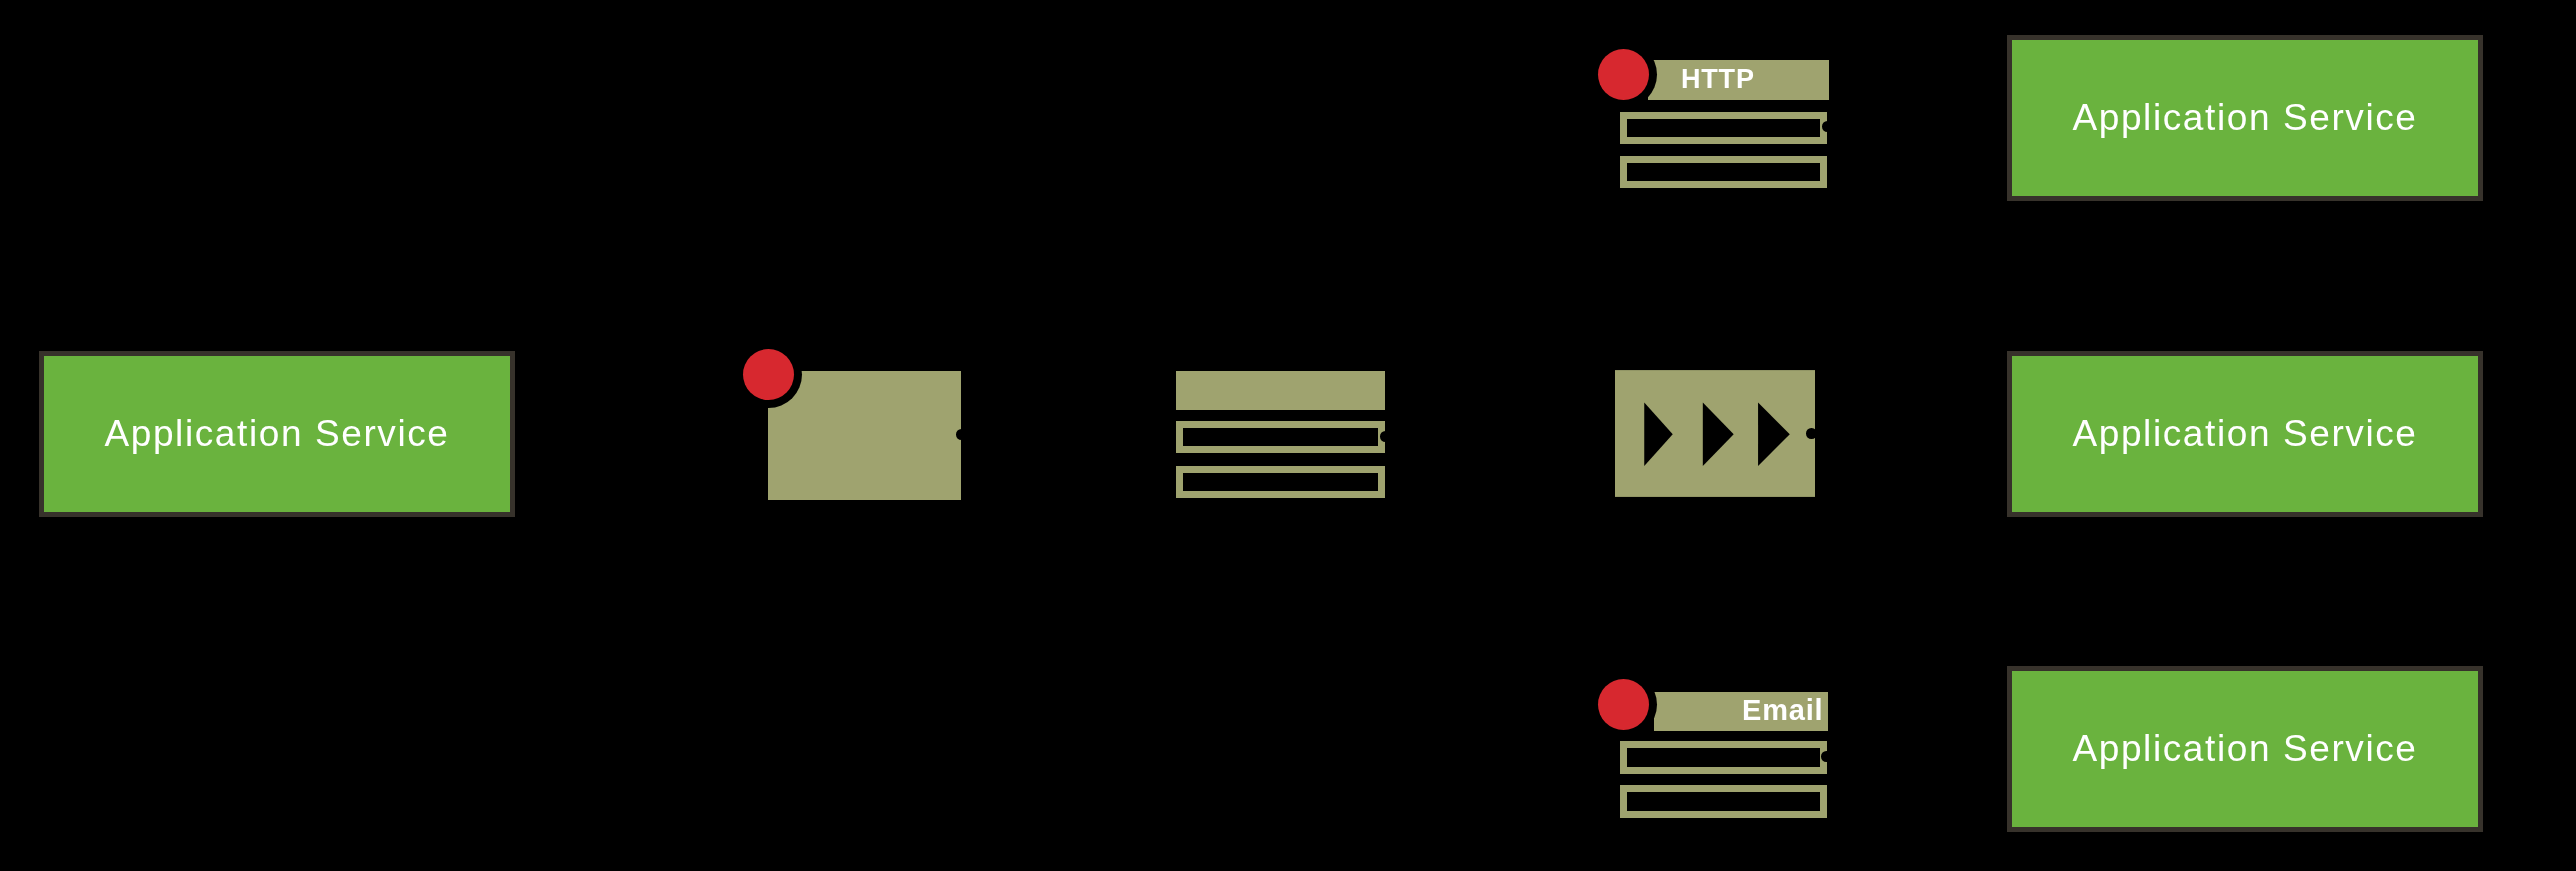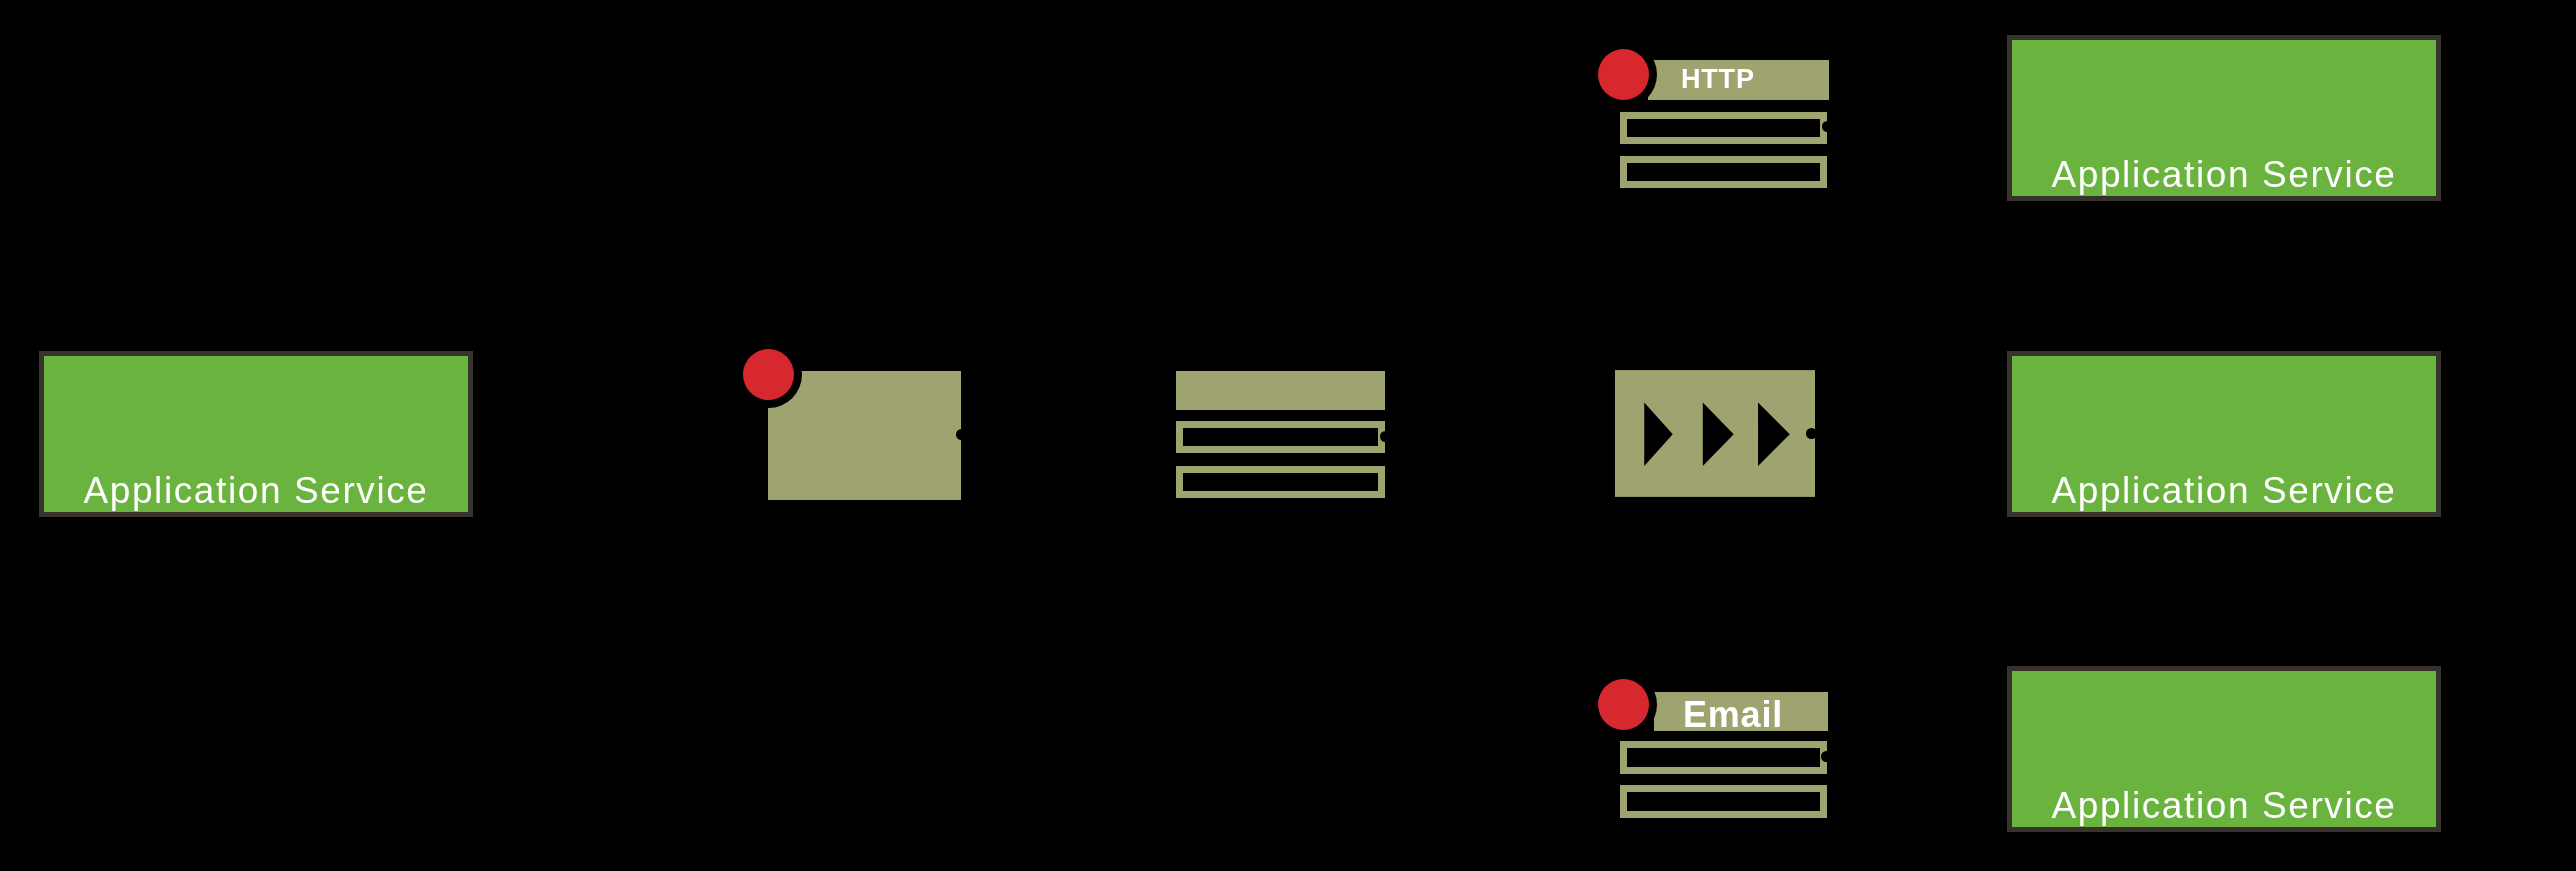--- a/index.html
+++ b/index.html
@@ -7,27 +7,27 @@
     position: relative;
     width: 2576px;
     height: 872px;
     background: #000000;
     font-family: "Liberation Sans", sans-serif;
     overflow: hidden;
   }
   
   .svc {
     position: absolute;
-    width: 434px;
+    width: 476px;
     height: 166px;
     background: #6ab33e;
     border: 5.7px solid #37322b;
     box-sizing: border-box;
     display: flex;
-    align-items: flex-end;
+    align-items: center;
     justify-content: center;
   }
   .svc-label {
     color: #ffffff;
     font-size: 37px;
     letter-spacing: 1.6px;
     white-space: nowrap;
   }
   
   .olive-solid {
@@ -111,21 +111,21 @@
       <polygon points="108,40 108,118 146,79" fill="#000000"></polygon>
       <polygon points="176,40 176,118 215,79" fill="#000000"></polygon>
     </svg>
     <div class="port" style="left:1806px; top:428px;"></div>
   </div>
 
   <div>
     <div class="olive-solid" style="left:1654px; top:692px; width:174px; height:39px;"></div>
     <div class="ring" style="left:1590px; top:671px;"></div>
     <div class="red-dot" style="left:1598px; top:679px;"></div>
-    <span class="bar-label" style="left:1683px; top:694px; font-size:36px;">Email</span>
+    <span class="bar-label" style="left:1742px; top:694px; font-size:29px;">Email</span>
     <div class="olive-hollow" style="left:1620px; top:741px; width:207px; height:33px;"></div>
     <div class="olive-hollow" style="left:1620px; top:785px; width:207px; height:33px;"></div>
     <div class="port" style="left:1821px; top:751px;"></div>
   </div>
 
   <div class="port" style="left:2001px; top:112px;"></div>
   <div class="svc" style="left:2007px; top:35px;">
     <span class="svc-label">Application Service</span>
   </div>
 

